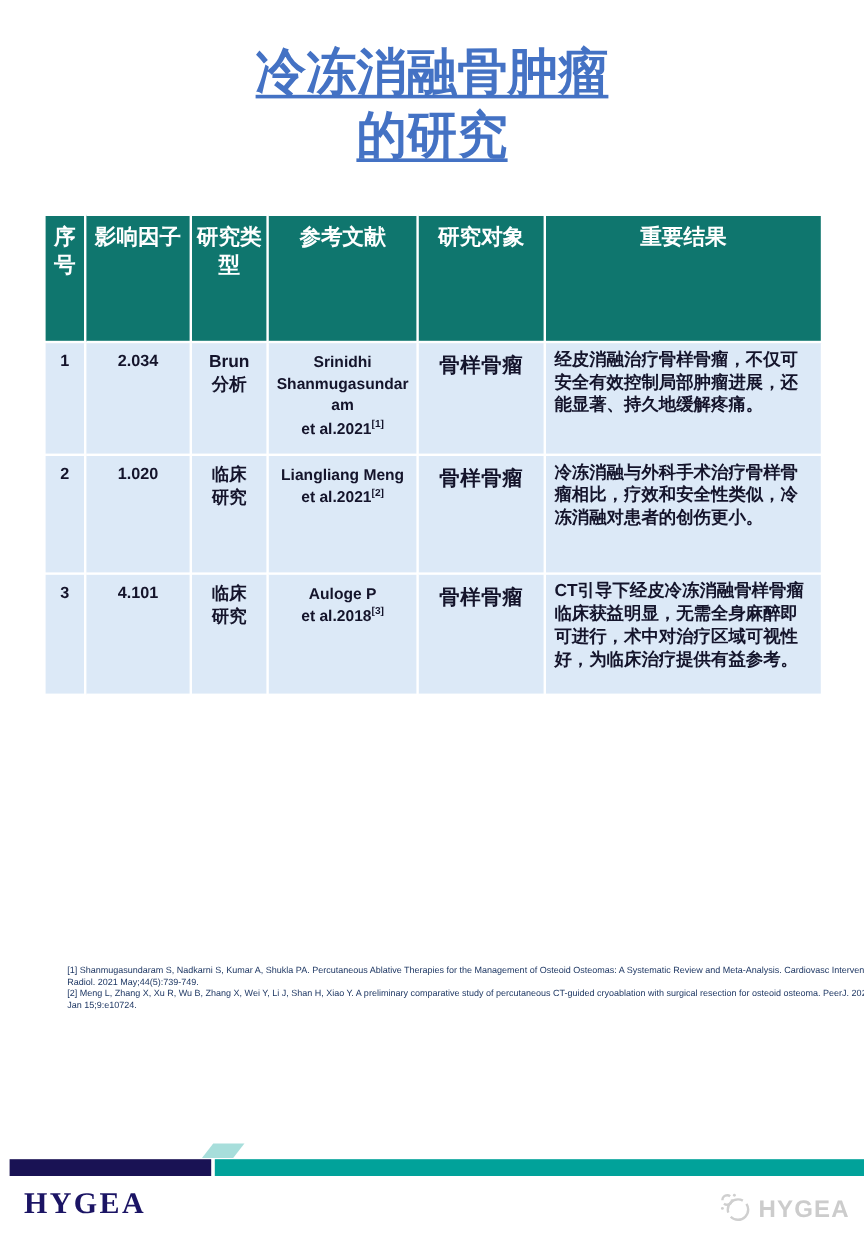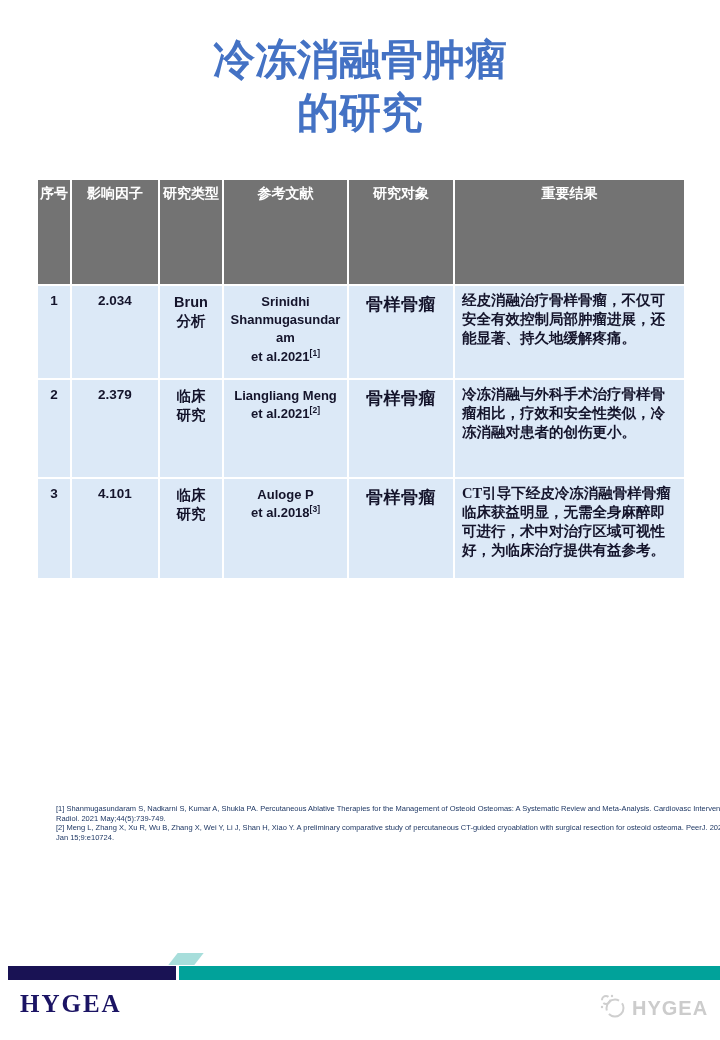--- a/index.html
+++ b/index.html
@@ -11,39 +11,40 @@
     overflow:hidden;
   }
 
   
   .title-block { margin-top:34px; text-align:center; }
   .title-line {
     color:#4472C4;
     font-size:42px;
     font-weight:bold;
     line-height:1.25;
+    text-decoration:underline;
     text-decoration-thickness:3px;
     text-underline-offset:5px;
   }
 
   
   table.study-table {
     position:absolute; left:36px; top:178px;
     width:648px;
     border-collapse:collapse;
     table-layout:fixed;
   }
   .study-table th, .study-table td {
     border:2px solid #ffffff;
     vertical-align:top;
   }
   .study-table th {
-    background:#737373;
+    background:#0f766e;
     color:#ffffff;
-    font-size:14px;
+    font-size:18px;
     font-weight:bold;
     padding:5px 2px;
   }
   .study-table td {
     background:#DCE9F7;
     color:#14142B;
     font-weight:bold;
     text-align:center;
     padding:7px 3px;
     font-size:13.5px;
@@ -54,21 +55,20 @@
   tr.data-row-3   { height:101px; }
   td.cell-type    { white-space:pre-line; font-size:14.5px; line-height:1.3; }
   td.cell-subject { font-size:17px; letter-spacing:0.5px; }
   td.cell-ref     { font-size:13px; line-height:1.4; overflow-wrap:anywhere; }
   td.cell-ref sup { font-size:8.5px; }
   td.cell-result  {
     text-align:left;
     font-size:14.5px;
     line-height:1.3;
     padding:5px 7px;
-    font-family:Liberation Serif, serif;
   }
 
   
   .footnotes {
     position:absolute; left:22px; top:804px; width:678px;
     color:#1F3864;
     font-size:7.5px;
     line-height:9.6px;
     margin-left:34px;
   }
@@ -147,21 +147,21 @@
 分析</td>
         <td class="cell-ref">
           <span>Srinidhi Shanmugasundaram</span><br>
           <span>et al.2021</span><sup>[1]</sup>
         </td>
         <td class="cell-subject">骨样骨瘤</td>
         <td class="cell-result">经皮消融治疗骨样骨瘤，不仅可安全有效控制局部肿瘤进展，还能显著、持久地缓解疼痛。</td>
       </tr>
       <tr class="data-row-2">
         <td>2</td>
-        <td>2.379</td>
+        <td>1.020</td>
         <td class="cell-type">临床
 研究</td>
         <td class="cell-ref">
           <span>Liangliang Meng</span><br>
           <span>et al.2021</span><sup>[2]</sup>
         </td>
         <td class="cell-subject">骨样骨瘤</td>
         <td class="cell-result">冷冻消融与外科手术治疗骨样骨瘤相比，疗效和安全性类似，冷冻消融对患者的创伤更小。</td>
       </tr>
       <tr class="data-row-3">

